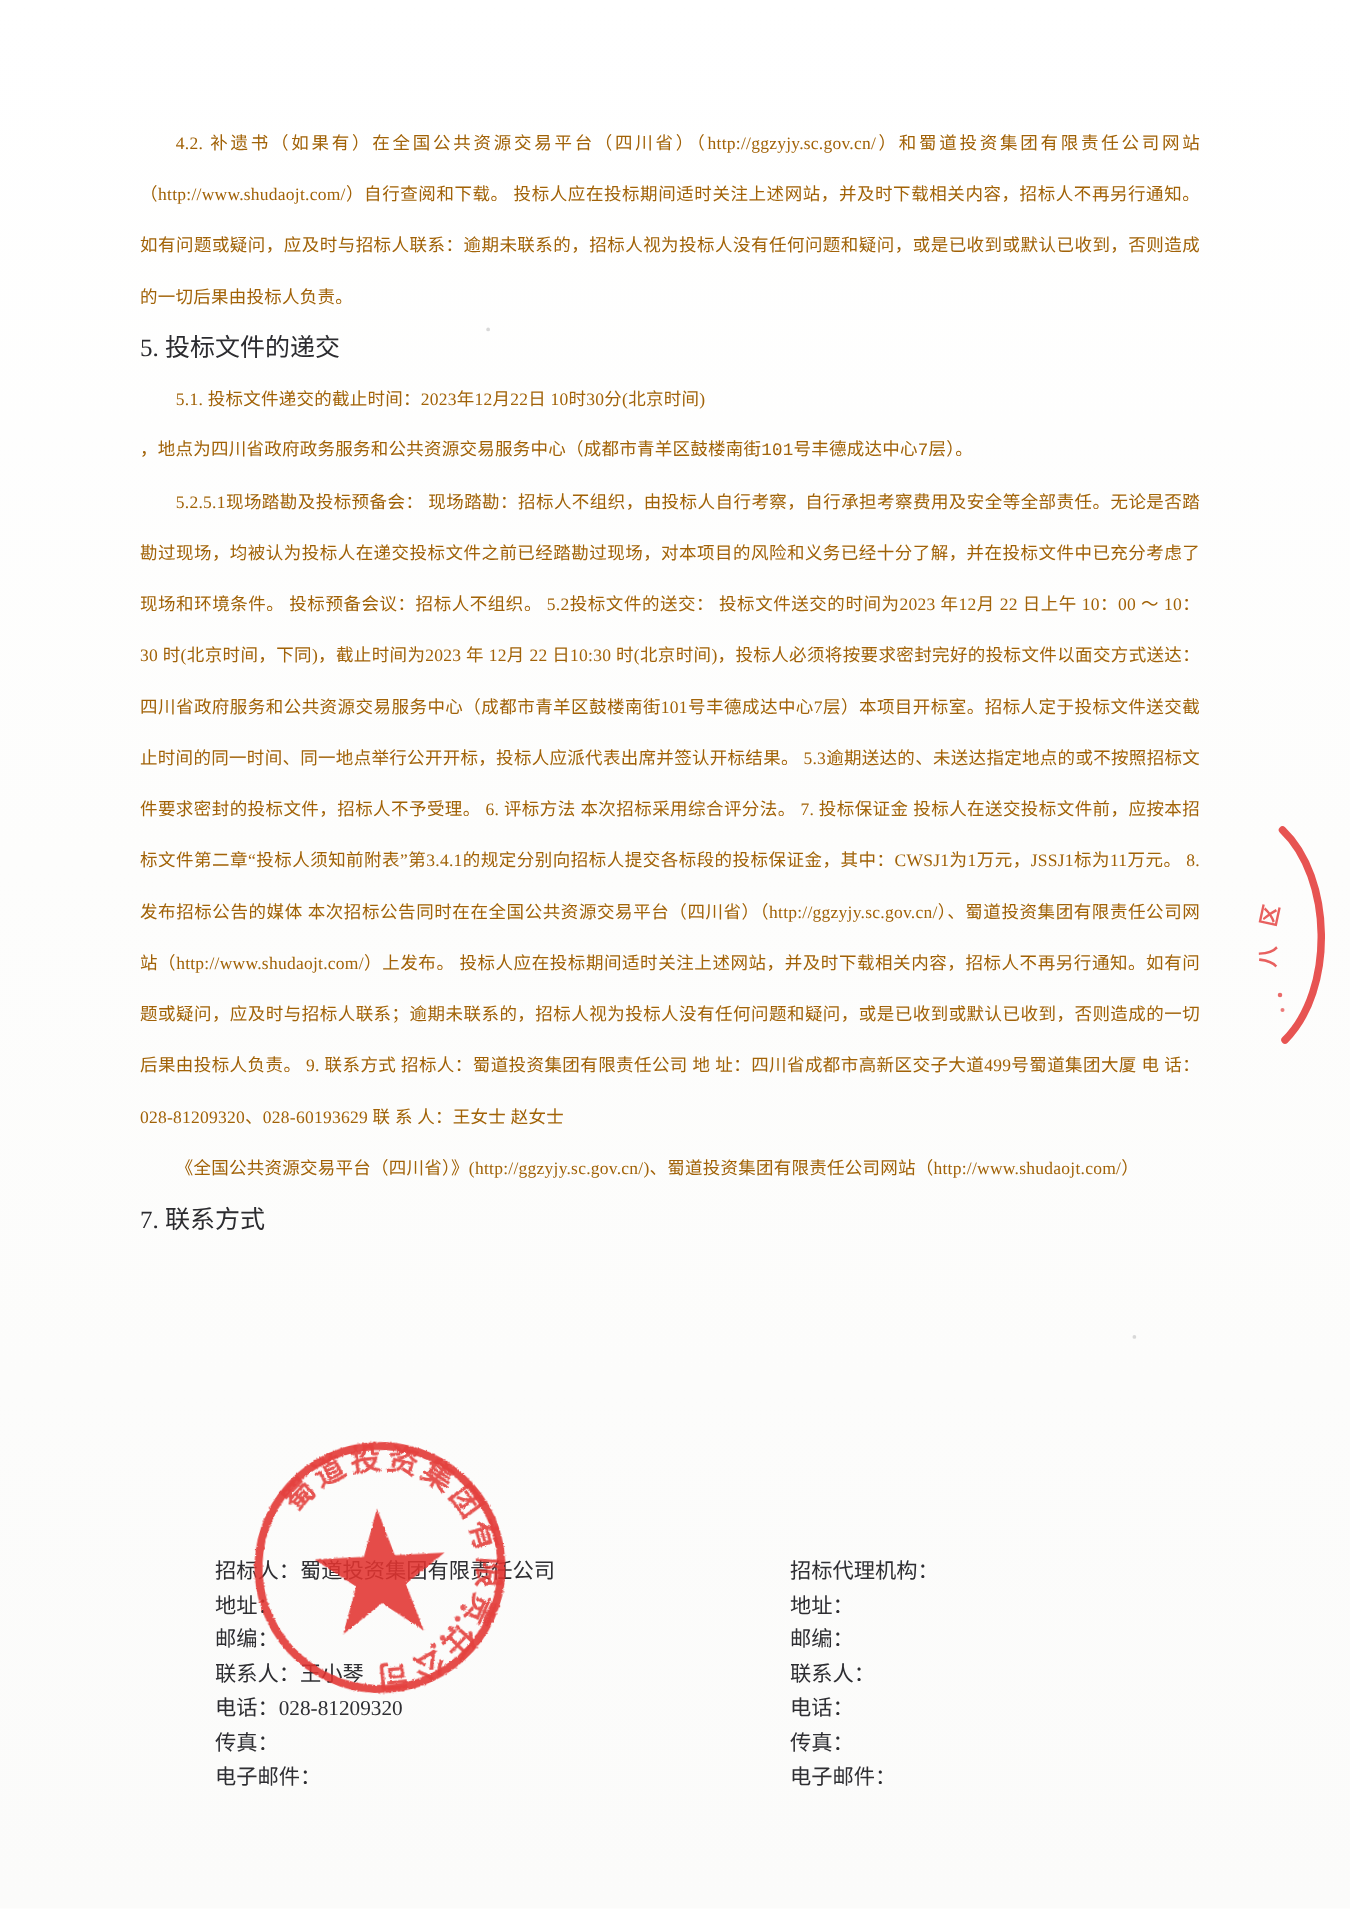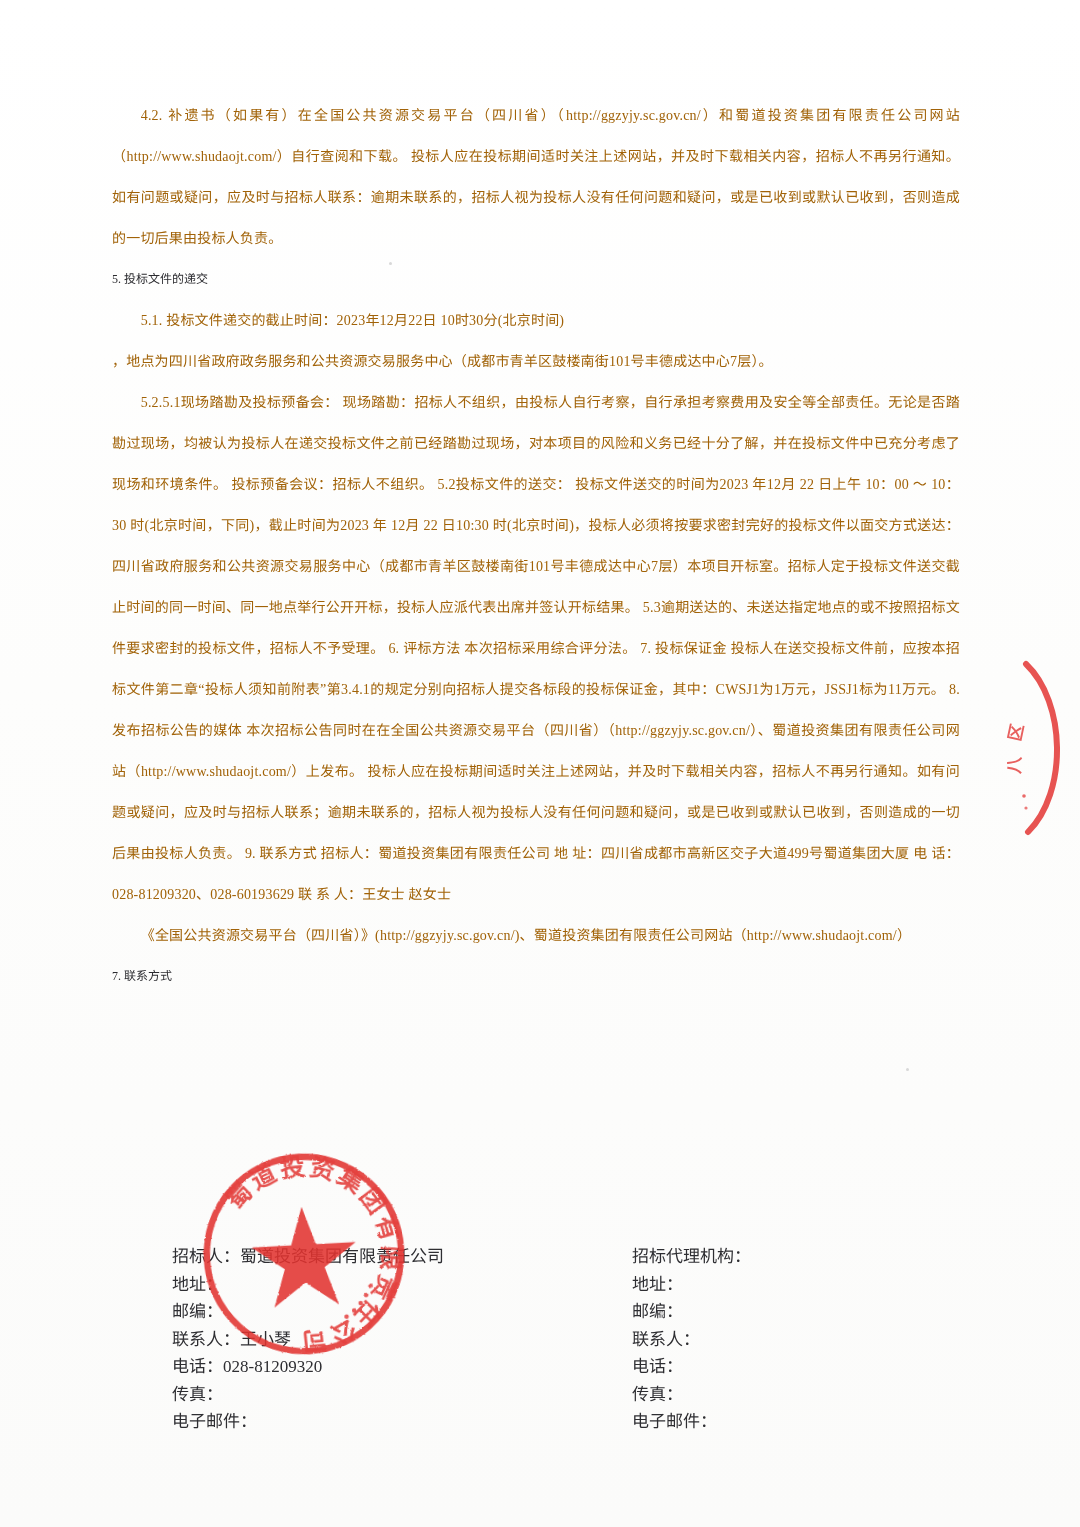--- a/index.html
+++ b/index.html
@@ -38,23 +38,23 @@
     line-height: 41px;
     color: #a16207;
     text-align: justify;
     text-justify: inter-ideograph;
     letter-spacing: 0.2px;
     margin: 0;
     white-space: normal;
     font-family: "Liberation Serif", "DejaVu Serif", serif;
   }
   .para.indent { text-indent: 2.05em; }
-  .para.flush  { text-indent: 0; }
+  .para.flush  { text-indent: 0; font-family: Liberation Mono, monospace; }
   .heading {
-    font-size: 12px;
+    font-size: 20px;
     line-height: 41px;
     color: #2b2b2f;
     margin: 0;
     text-indent: 0;
   }
 
   
   .contact-block {
     position: absolute;
     left: 112px;

